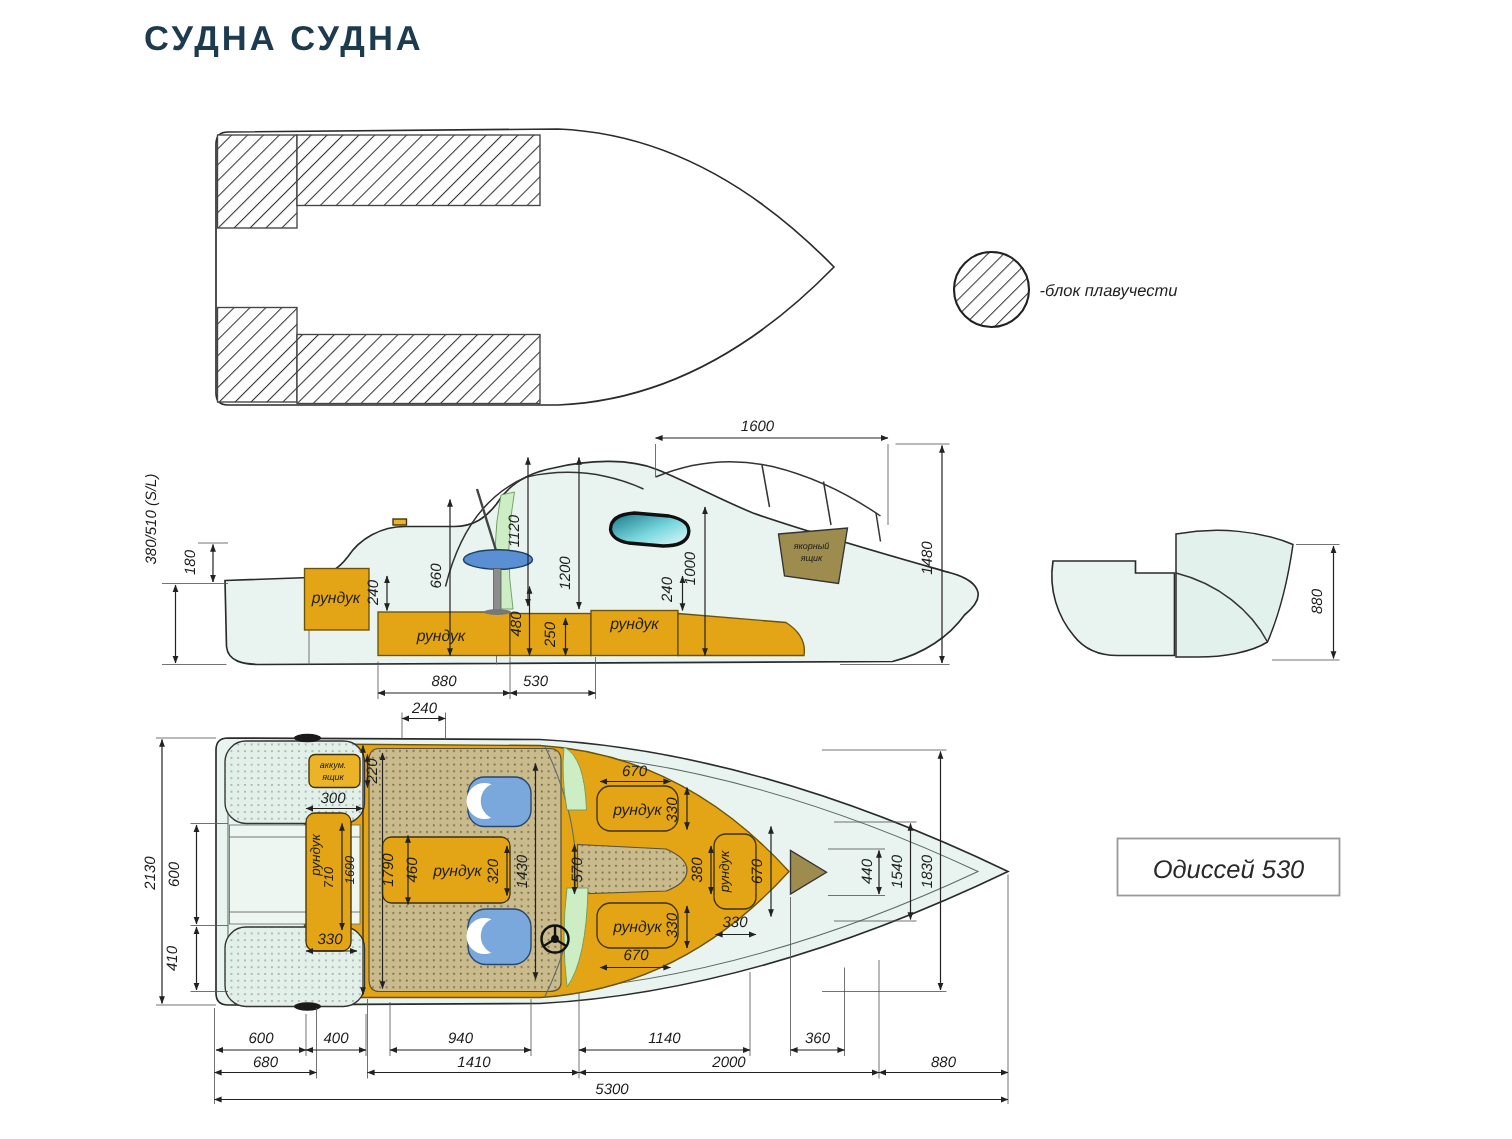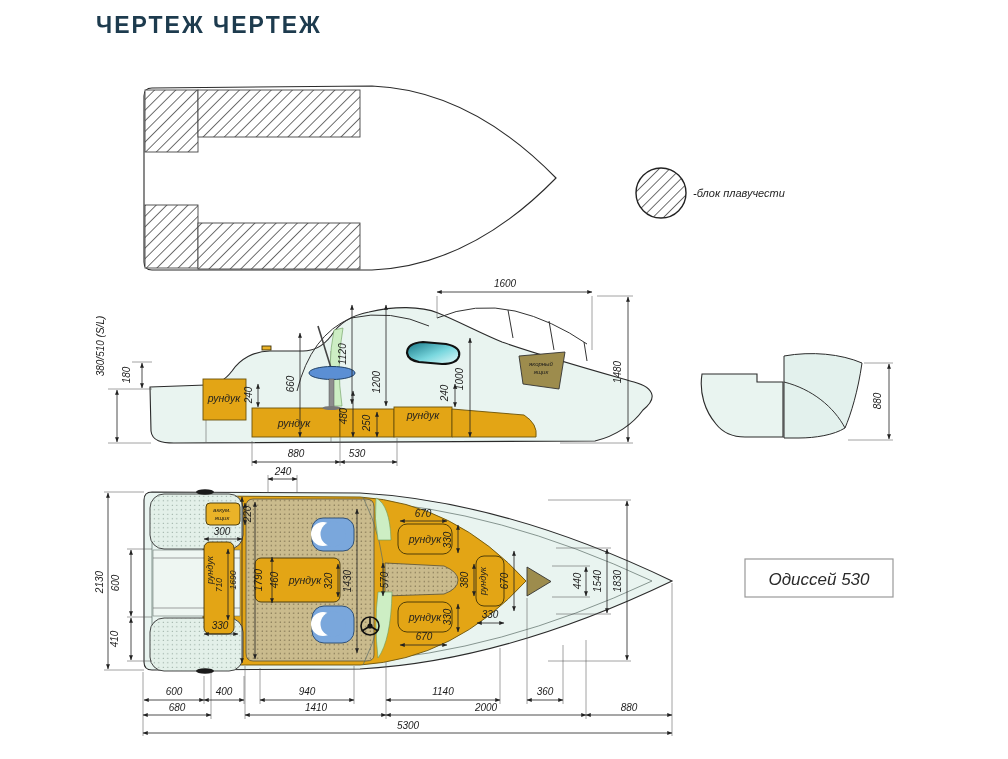--- a/index.html
+++ b/index.html
@@ -30,21 +30,21 @@
   .t-lbl{font-style:italic;font-size:10.5px;fill:#1f1f1f;text-anchor:middle;}
   .t-lbl9{font-style:italic;font-size:9px;fill:#1f1f1f;text-anchor:middle;}
   .t-tiny{font-style:italic;font-size:6px;fill:#1a1a1a;text-anchor:middle;}
   .t-plate{font-style:italic;font-size:17px;fill:#2a2a2a;text-anchor:middle;}
   .t-legend{font-style:italic;font-size:11px;fill:#1f1f1f;text-anchor:start;}
 </style>
 </head>
 <body>
 
 <div class="stage">
-  <h1 class="title">ЧЕРТЕЖ ЧЕРТЕЖ</h1>
+  <h1 class="title">СУДНА СУДНА</h1>
 
   <svg width="1008" height="759" viewBox="0 0 1008 759">
     <defs>
       <pattern id="hatch" width="7.5" height="7.5" patternUnits="userSpaceOnUse" patternTransform="rotate(45)">
         <rect width="7.5" height="7.5" fill="#ffffff"></rect>
         <line x1="0" y1="0" x2="0" y2="7.5" stroke="#333" stroke-width="1.4"></line>
       </pattern>
       <pattern id="dotsTan" width="4.5" height="4.5" patternUnits="userSpaceOnUse">
         <rect width="4.5" height="4.5" fill="#cabb8d"></rect>
         <circle cx="1.2" cy="1.2" r=".65" fill="#6e6244"></circle>

